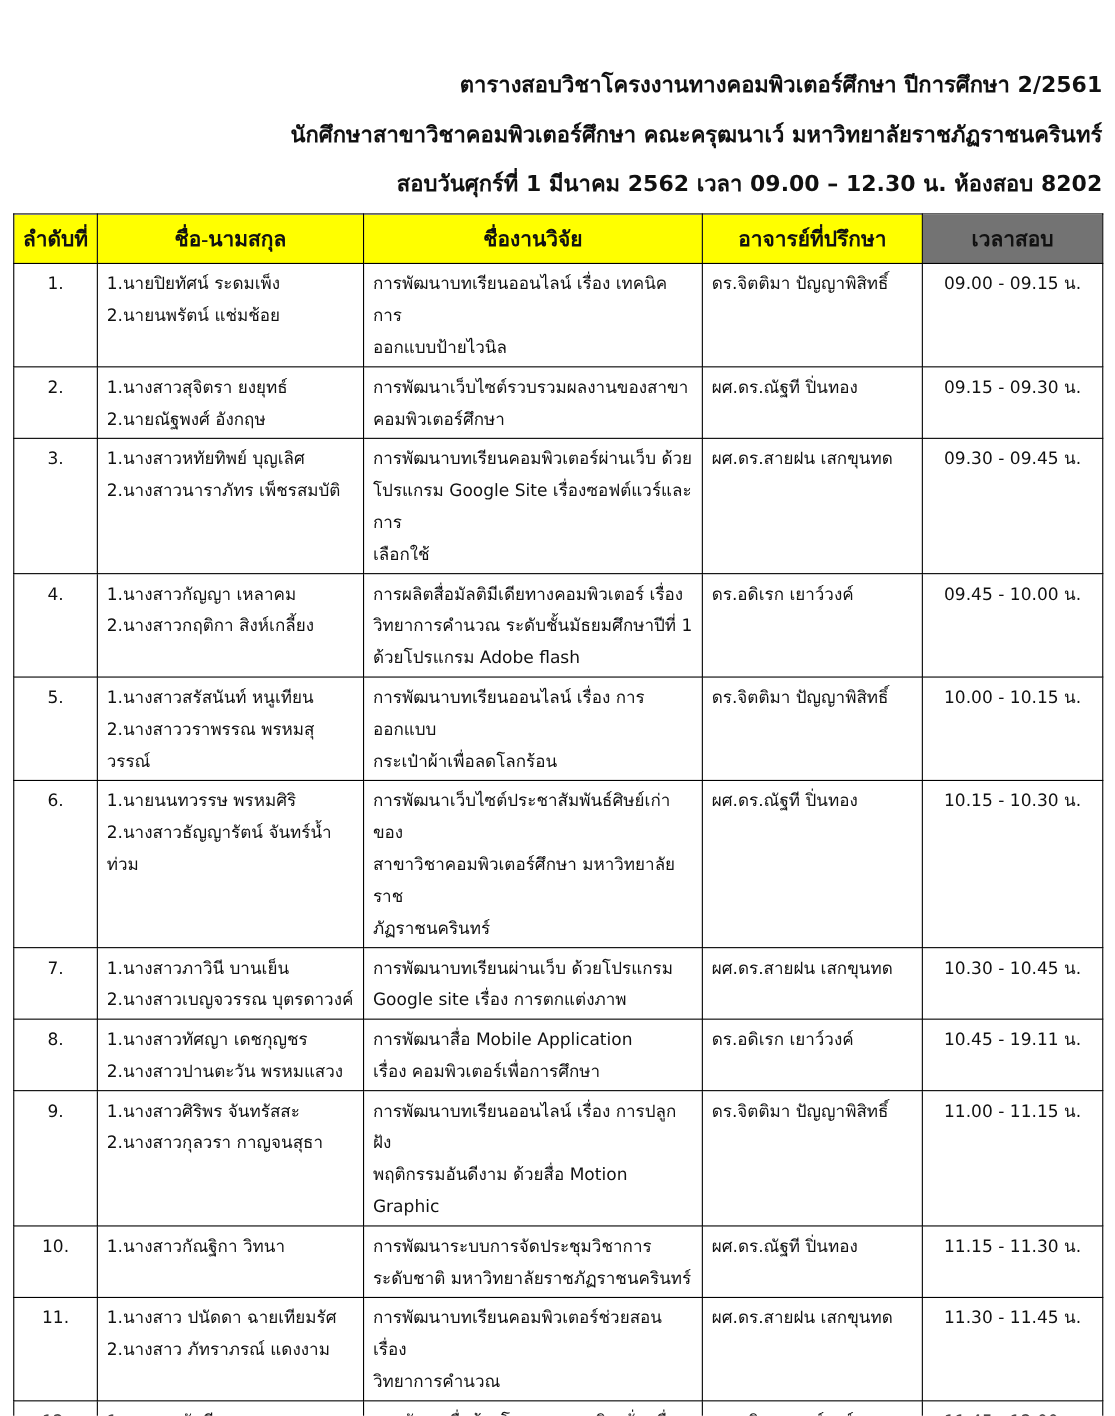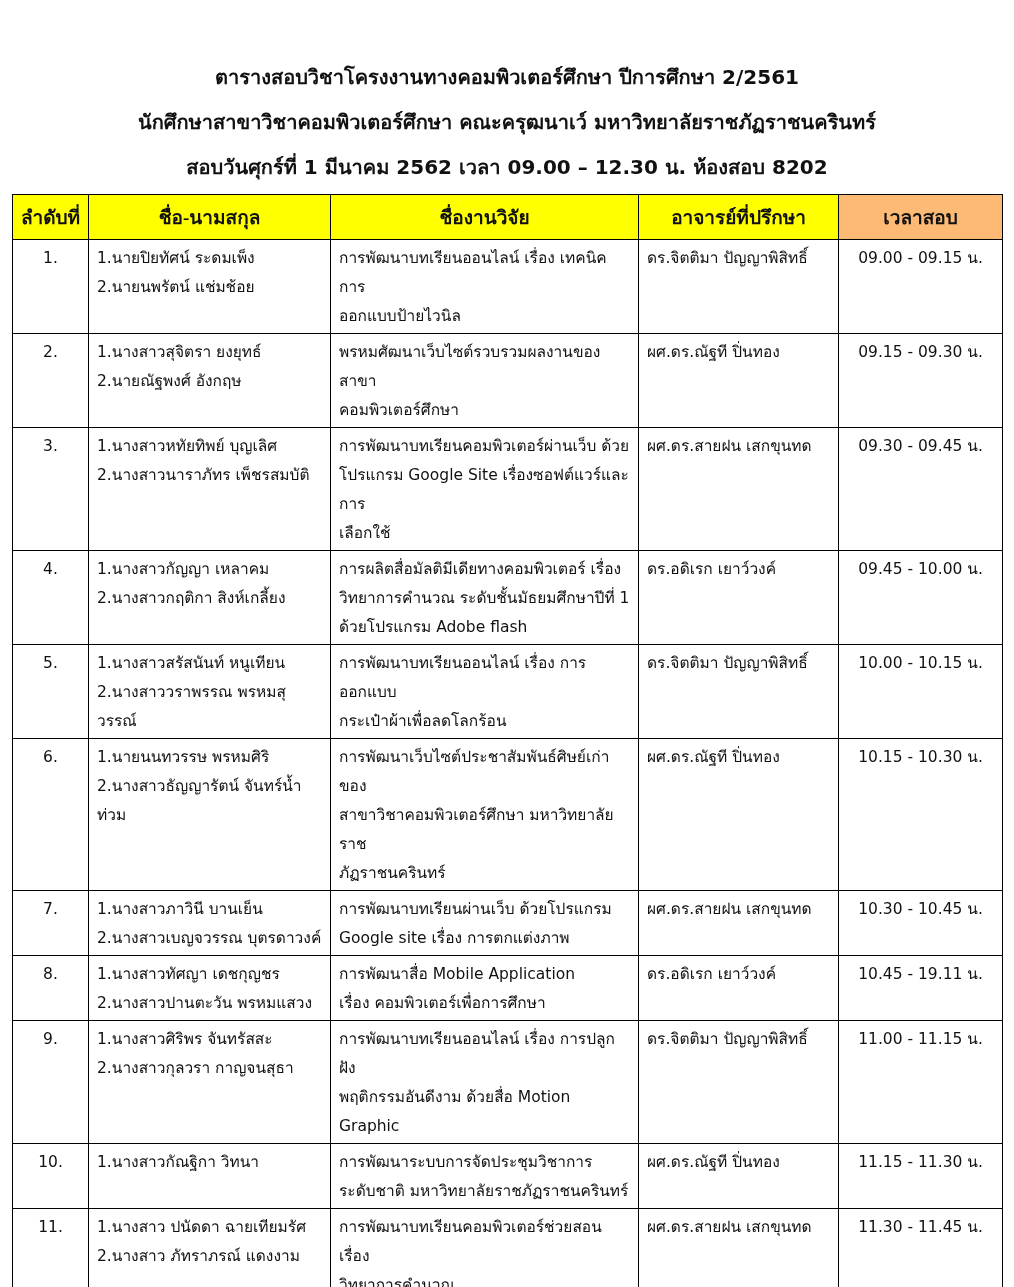--- a/index.html
+++ b/index.html
@@ -6,21 +6,21 @@
   body {
     width: 1014px; height: 1287px;
     background: #ffffff;
     color: #111111;
     font-family: "DejaVu Sans", "Liberation Sans", sans-serif;
     position: relative;
     overflow: hidden;
   }
   .doc { padding: 66px 12px 0 12px; }
 
-  .title-block { text-align: center; font-weight: bold; }
+  .title-block { text-align: right; font-weight: bold; }
   .title-line { font-size: 20px; margin: 0 0 23px 0; line-height: 1.1; }
   .title-line:last-child { margin-bottom: 16px; }
 
   table.schedule {
     width: 990px;
     border-collapse: collapse;
     table-layout: fixed;
   }
   .schedule th, .schedule td {
     border: 1.6px solid #000000;
@@ -60,38 +60,38 @@
         <col style="width:308px">
         <col style="width:200px">
         <col style="width:164px">
     </colgroup>
     <thead>
       <tr>
         <th style="background:#FFFF00">ลำดับที่</th>
         <th style="background:#FFFF00">ชื่อ-นามสกุล</th>
         <th style="background:#FFFF00">ชื่องานวิจัย</th>
         <th style="background:#FFFF00">อาจารย์ที่ปรึกษา</th>
-        <th style="background:#fdba74">เวลาสอบ</th>
+        <th style="background:#737373">เวลาสอบ</th>
       </tr>
     </thead>
     <tbody>
       <tr>
         <td class="c-no">1.</td>
         <td class="multiline">1.นายปิยทัศน์ ระดมเพ็ง
 2.นายนพรัตน์ แช่มช้อย</td>
         <td class="multiline">การพัฒนาบทเรียนออนไลน์ เรื่อง เทคนิคการ
 ออกแบบป้ายไวนิล</td>
         <td>ดร.จิตติมา ปัญญาพิสิทธิ์</td>
         <td class="c-time">09.00 - 09.15 น.</td>
       </tr>
       <tr>
         <td class="c-no">2.</td>
         <td class="multiline">1.นางสาวสุจิตรา ยงยุทธ์
 2.นายณัฐพงศ์  อังกฤษ</td>
-        <td class="multiline">พรหมศัฒนาเว็บไซต์รวบรวมผลงานของสาขา
+        <td class="multiline">การพัฒนาเว็บไซต์รวบรวมผลงานของสาขา
 คอมพิวเตอร์ศึกษา</td>
         <td>ผศ.ดร.ณัฐที ปิ่นทอง</td>
         <td class="c-time">09.15 - 09.30 น.</td>
       </tr>
       <tr>
         <td class="c-no">3.</td>
         <td class="multiline">1.นางสาวหทัยทิพย์  บุญเลิศ
 2.นางสาวนาราภัทร  เพ็ชรสมบัติ</td>
         <td class="multiline">การพัฒนาบทเรียนคอมพิวเตอร์ผ่านเว็บ ด้วย
 โปรแกรม Google Site เรื่องซอฟต์แวร์และการ

